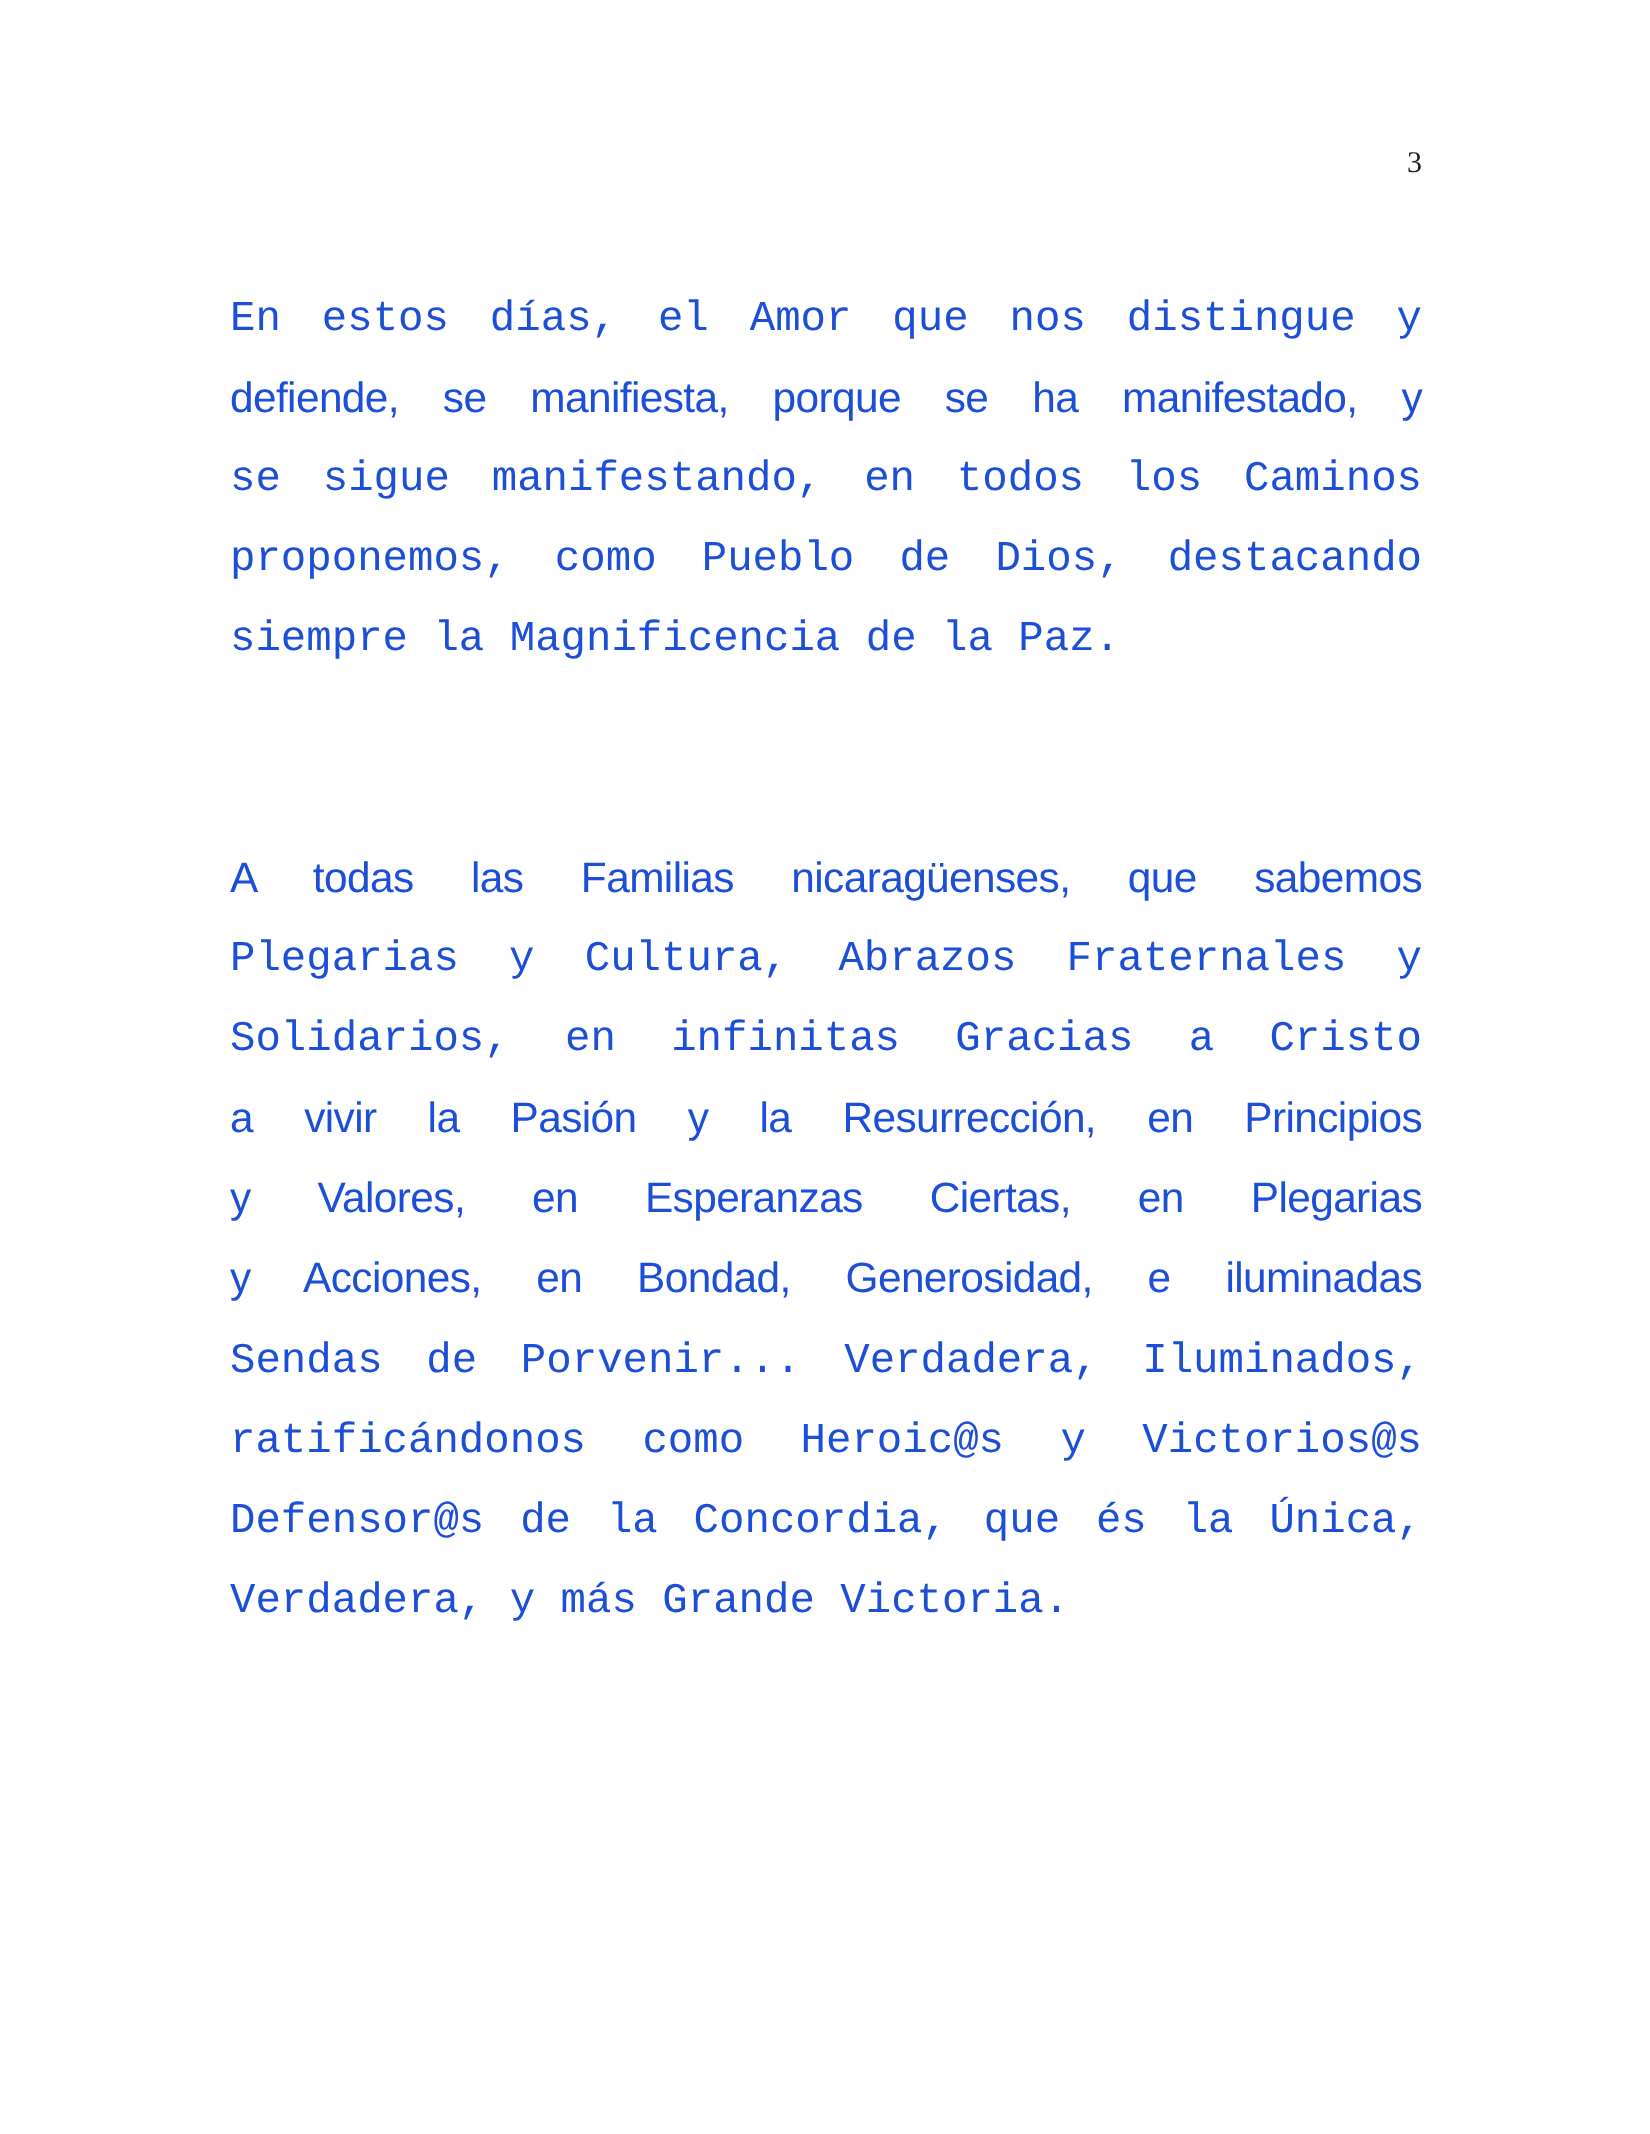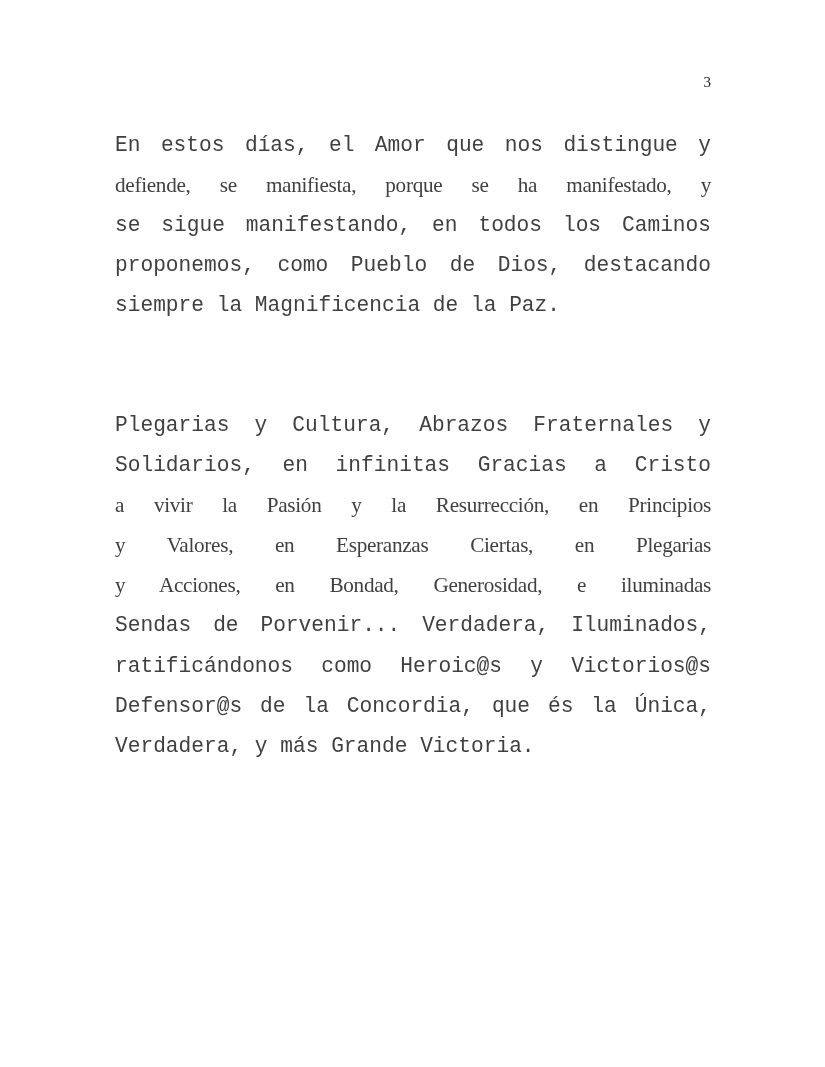--- a/index.html
+++ b/index.html
@@ -22,54 +22,56 @@
       font-size: 15px;
       color: #222;
     }
     .paragraph {
       position: absolute;
       left: 115px;
       width: 596px;
       font-family: "Liberation Mono", "DejaVu Sans Mono", monospace;
       font-size: 21.2px;
       line-height: 40.1px;
-      color: #404040;
+      color: #1d4ed8;
+      margin-top: 15px;
     }
     .line {
       display: block;
       text-align: justify;
       text-align-last: justify;
       white-space: nowrap;
       height: 40.1px;
       overflow: visible;
     }
     .line.last {
       text-align-last: left;
     }
     .line.narrow {
-      font-family: Liberation Serif, serif;
+      font-family: Liberation Sans, sans-serif;
       letter-spacing: -0.3px;
     }
     .p1 { top: 125px; }
     .p2 { top: 405px; }
   </style>
 </head>
 <body>
 
 <div class="page-number">3</div>
 
 <div class="paragraph p1">
   <span class="line">En estos días, el Amor que nos distingue y</span>
   <span class="line narrow">defiende, se manifiesta, porque se ha manifestado, y</span>
   <span class="line">se sigue manifestando, en todos los Caminos</span>
   <span class="line">proponemos, como Pueblo de Dios, destacando</span>
   <span class="line last">siempre la Magnificencia de la Paz.</span>
 </div>
 
 <div class="paragraph p2">
+  <span class="line narrow">A todas las Familias nicaragüenses, que sabemos</span>
   <span class="line">Plegarias y Cultura, Abrazos Fraternales y</span>
   <span class="line">Solidarios, en infinitas Gracias a Cristo</span>
   <span class="line narrow">a vivir la Pasión y la Resurrección, en Principios</span>
   <span class="line narrow">y Valores, en Esperanzas Ciertas, en Plegarias</span>
   <span class="line narrow">y Acciones, en Bondad, Generosidad, e iluminadas</span>
   <span class="line">Sendas de Porvenir... Verdadera, Iluminados,</span>
   <span class="line">ratificándonos como Heroic@s y Victorios@s</span>
   <span class="line">Defensor@s de la Concordia, que és la Única,</span>
   <span class="line last">Verdadera, y más Grande Victoria.</span>
 </div>

